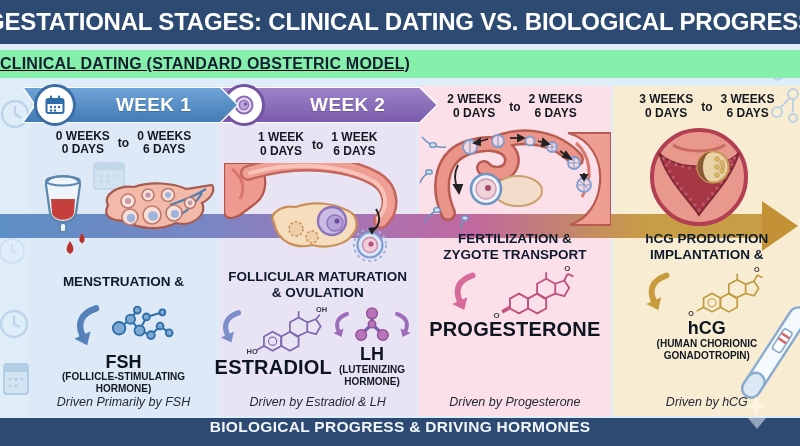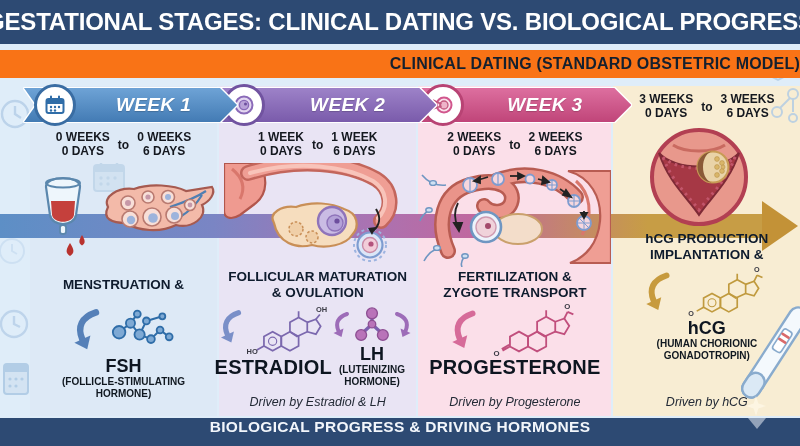--- a/index.html
+++ b/index.html
@@ -2,37 +2,37 @@
 <html><head>
 <meta charset="utf-8">
 <style>
   html,body{margin:0;padding:0;background:#ffffff;}
   .poster{position:relative;width:800px;height:446px;overflow:hidden;
     font-family:"Liberation Sans","DejaVu Sans",sans-serif;background:#dfedf9;}
   
   .title-bar{position:absolute;left:0;top:0;width:800px;height:44px;background:#2d4a73;
     display:flex;align-items:center;justify-content:center;z-index:10;}
   .title-bar h1{margin:0;color:#fff;font-size:24px;font-weight:800;letter-spacing:-0.2px;white-space:nowrap;}
-  .clinical-strip{position:absolute;left:0;top:50px;width:800px;height:28px;background:#f97316;
-    display:flex;align-items:center;justify-content:flex-end;z-index:2;}
+  .clinical-strip{position:absolute;left:0;top:50px;width:800px;height:28px;background:#86efac;
+    display:flex;align-items:center;justify-content:flex-start;z-index:2;text-decoration:underline;}
   .clinical-strip span{color:#14202f;font-size:16px;font-weight:800;letter-spacing:.2px;}
   .bottom-bar{position:absolute;left:0;top:418px;width:800px;height:28px;background:#2d4a73;
     display:flex;align-items:flex-start;justify-content:center;z-index:10;}
   .bottom-bar span{color:#f2f6fb;font-size:15.5px;font-weight:800;letter-spacing:.3px;}
   .bar-notch{position:absolute;left:748px;top:0;width:0;height:0;border-left:9px solid transparent;
     border-right:9px solid transparent;border-top:11px solid #93a3ba;}
   
   .cols{position:absolute;left:30px;top:86px;width:755px;height:330px;display:flex;gap:2px;}
   .col{flex:1 1 0;display:flex;flex-direction:column;position:relative;padding-bottom:4px;}
   .w1{background:#dde9f6;--acc:#4d86bf;--accd:#3a6da3;}
   .w2{background:#e9e4f4;--acc:#8a6ab8;--accd:#7153a0;}
   .w3{background:#fbdfe9;--acc:#d1568d;--accd:#b84374;}
   .w4{background:#f8edd3;--acc:#c69f3f;--accd:#a9842c;}
   
-  .banner-zone{position:relative;height:38px;font-style:italic;}
+  .banner-zone{position:relative;height:38px;}
   .w1 .banner-zone{z-index:9}.w2 .banner-zone{z-index:8}.w3 .banner-zone{z-index:7}.w4 .banner-zone{z-index:6}
   .banner-wrap{position:absolute;left:-6px;right:-20px;top:2px;height:34px;
     filter:drop-shadow(1px 0 0 #fff) drop-shadow(-1px 0 0 #fff) drop-shadow(0 1px 0 #fff) drop-shadow(0 -1px 0 #fff);}
   .banner{width:100%;height:100%;
     clip-path:polygon(0% 0%,calc(100% - 17px) 0%,100% 50%,calc(100% - 17px) 100%,0% 100%,12px 50%);
     display:flex;align-items:center;justify-content:center;padding-left:46px;box-sizing:border-box;}
   .w1 .banner{background:linear-gradient(180deg,#6ea3d6,#437bb4);}
   .w2 .banner{background:linear-gradient(180deg,#9d82c8,#7a5bab);}
   .w3 .banner{background:linear-gradient(180deg,#dd6f9f,#c04579);}
   .w4 .banner{background:linear-gradient(180deg,#d4ad52,#b88d2e);}
@@ -217,20 +217,21 @@
               <circle cx="44" cy="20" r="3"></circle>
               <circle cx="52" cy="26" r="3"></circle>
           </g>
         </svg>
       </div>
       <div class="hname big">FSH</div>
       <div class="hsub">
         <span>(FOLLICLE-STIMULATING</span><br>
         <span>HORMONE)</span>
       </div>
+      <div class="driven">Driven Primarily by FSH</div>
     </section>
 
     <section class="col w2">
       <div class="banner-zone">
         <div class="banner-wrap">
             <div class="banner">
           <span>WEEK 2</span>
         </div>
           </div>
         <div class="badge">
@@ -329,36 +330,20 @@
           <div class="hsub">
             <span>(LUTEINIZING</span><br>
             <span>HORMONE)</span>
           </div>
         </div>
       </div>
       <div class="driven">Driven by Estradiol &amp; LH</div>
     </section>
 
     <section class="col w3">
-      <div class="banner-zone">
-        <div class="banner-wrap">
-            <div class="banner">
-          <span>WEEK 3</span>
-        </div>
-          </div>
-        <div class="badge">
-          <svg width="22" height="22" viewBox="0 0 22 22">
-            <circle cx="12" cy="11" r="7.5" fill="#fbe3ec" stroke="#d1568d" stroke-width="2"></circle>
-            <circle cx="12" cy="11" r="4" fill="#eeb4c9" stroke="#c2597f" stroke-width="1.3"></circle>
-            <path d="M1,6 Q5,8 8,9.5 M1,15 Q5,13.5 8,12.5" stroke="#c2597f" stroke-width="1.4" fill="none"></path>
-            <circle cx="8.3" cy="9.6" r="1.4" fill="#c2597f"></circle>
-              <circle cx="8.3" cy="12.4" r="1.4" fill="#c2597f"></circle>
-          </svg>
-        </div>
-      </div>
       <div class="range">
         <div class="rt"><span>2 WEEKS</span><br><span>0 DAYS</span></div>
         <div class="to">to</div>
         <div class="rt"><span>2 WEEKS</span><br><span>6 DAYS</span></div>
       </div>
       <div class="illo">
         <svg width="193" height="104" viewBox="0 0 193 104">
           <g>
             <path d="M150,8 C172,14 184,34 182,58 C180,80 168,94 152,100 L193,100 L193,8 Z" fill="#ef9e94" stroke="#b85c52" stroke-width="2.2"></path>
             <path d="M158,18 C172,30 176,52 164,72" stroke="#d9776c" stroke-width="3" fill="none"></path>

